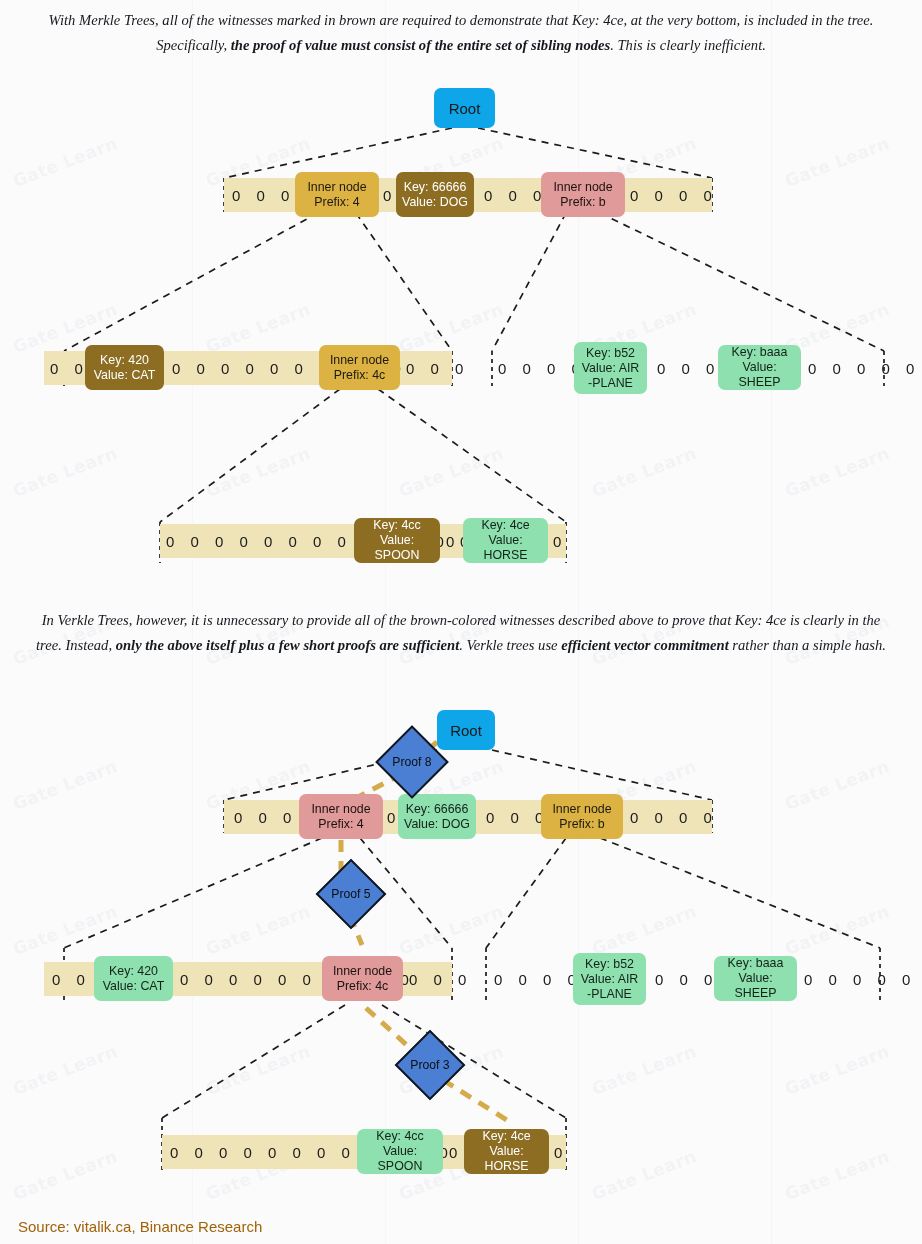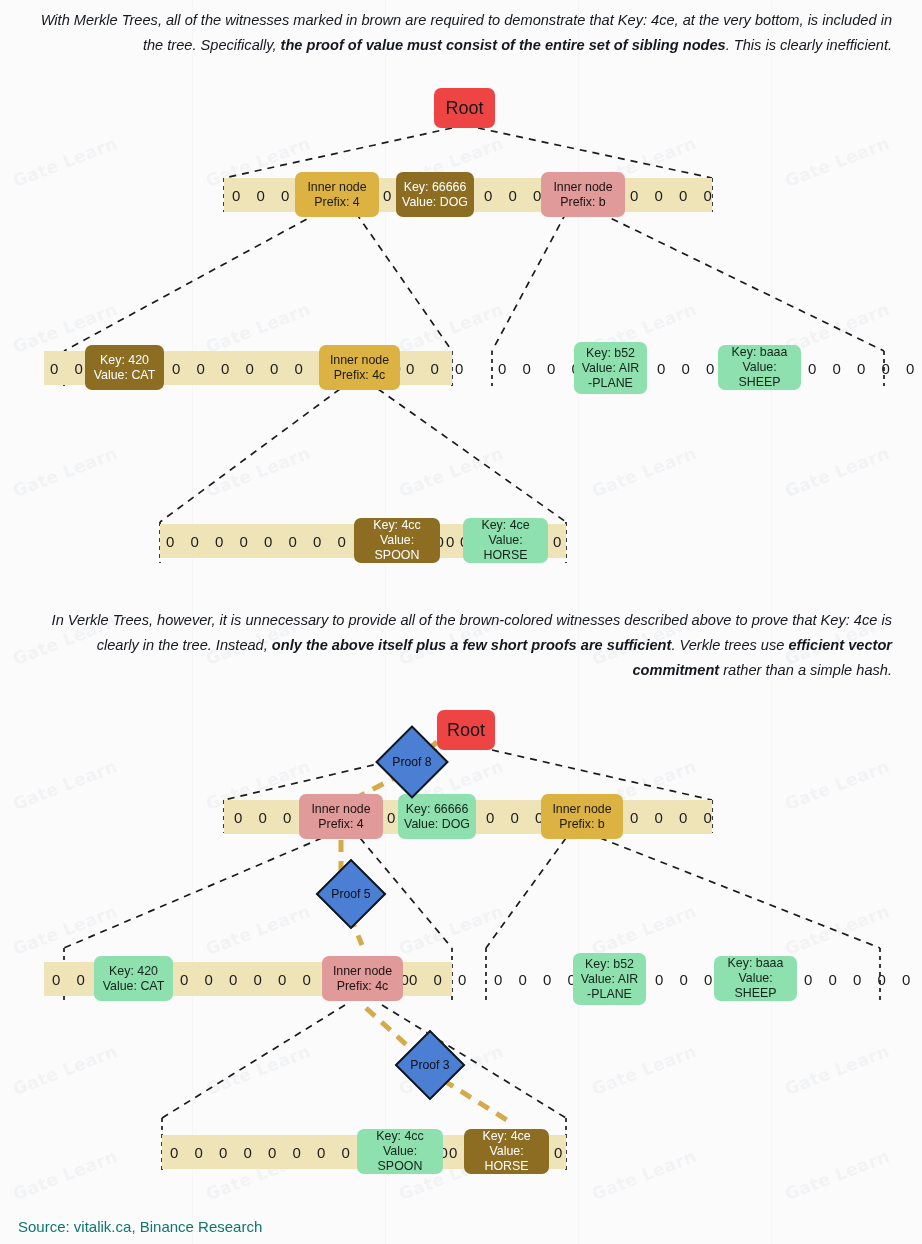--- a/index.html
+++ b/index.html
@@ -37,35 +37,35 @@
     position: absolute;
     top: 0; bottom: 0;
     width: 1px;
     background: #f5f6f7;
   }
 
   
   .caption {
     position: absolute;
     left: 30px; right: 30px;
-    text-align: right;
-    font-family: Liberation Sans, sans-serif;
+    text-align: center;
+    font-family: Liberation Serif, serif;
     font-style: italic;
     font-size: 14.6px;
     line-height: 25px;
     color: #15181d;
     z-index: 5;
   }
   .caption b { font-weight: 700; font-style: italic; }
 
   .source {
     position: absolute;
     left: 18px; top: 1218px;
     font-size: 15px;
-    color: #0f766e;
+    color: #a16207;
     font-family: "Liberation Sans", sans-serif;
     z-index: 5;
   }
 
   
   .layer { position: absolute; inset: 0; z-index: 3; }
 
   .strip {
     position: absolute;
     background: #efe3b8;
@@ -92,21 +92,21 @@
     flex-direction: column;
     align-items: center;
     justify-content: center;
     text-align: center;
     font-family: "Liberation Sans", sans-serif;
     font-size: 12.4px;
     line-height: 15px;
     z-index: 6;
     padding: 2px 4px;
   }
-  .n-root  { background: #ef4444; color: #17181a; font-size: 18px; }
+  .n-root  { background: #0ea5e9; color: #17181a; font-size: 15px; }
   .n-gold  { background: #dcb243; color: #1d1a10; }
   .n-brown { background: #8d6d22; color: #ffffff; }
   .n-pink  { background: #e09a9a; color: #1d1212; }
   .n-green { background: #8ee0ae; color: #12231a; }
 
   .diamond {
     position: absolute;
     background: #4a7fd4;
     border: 2px solid #13161b;
     transform: rotate(45deg);

